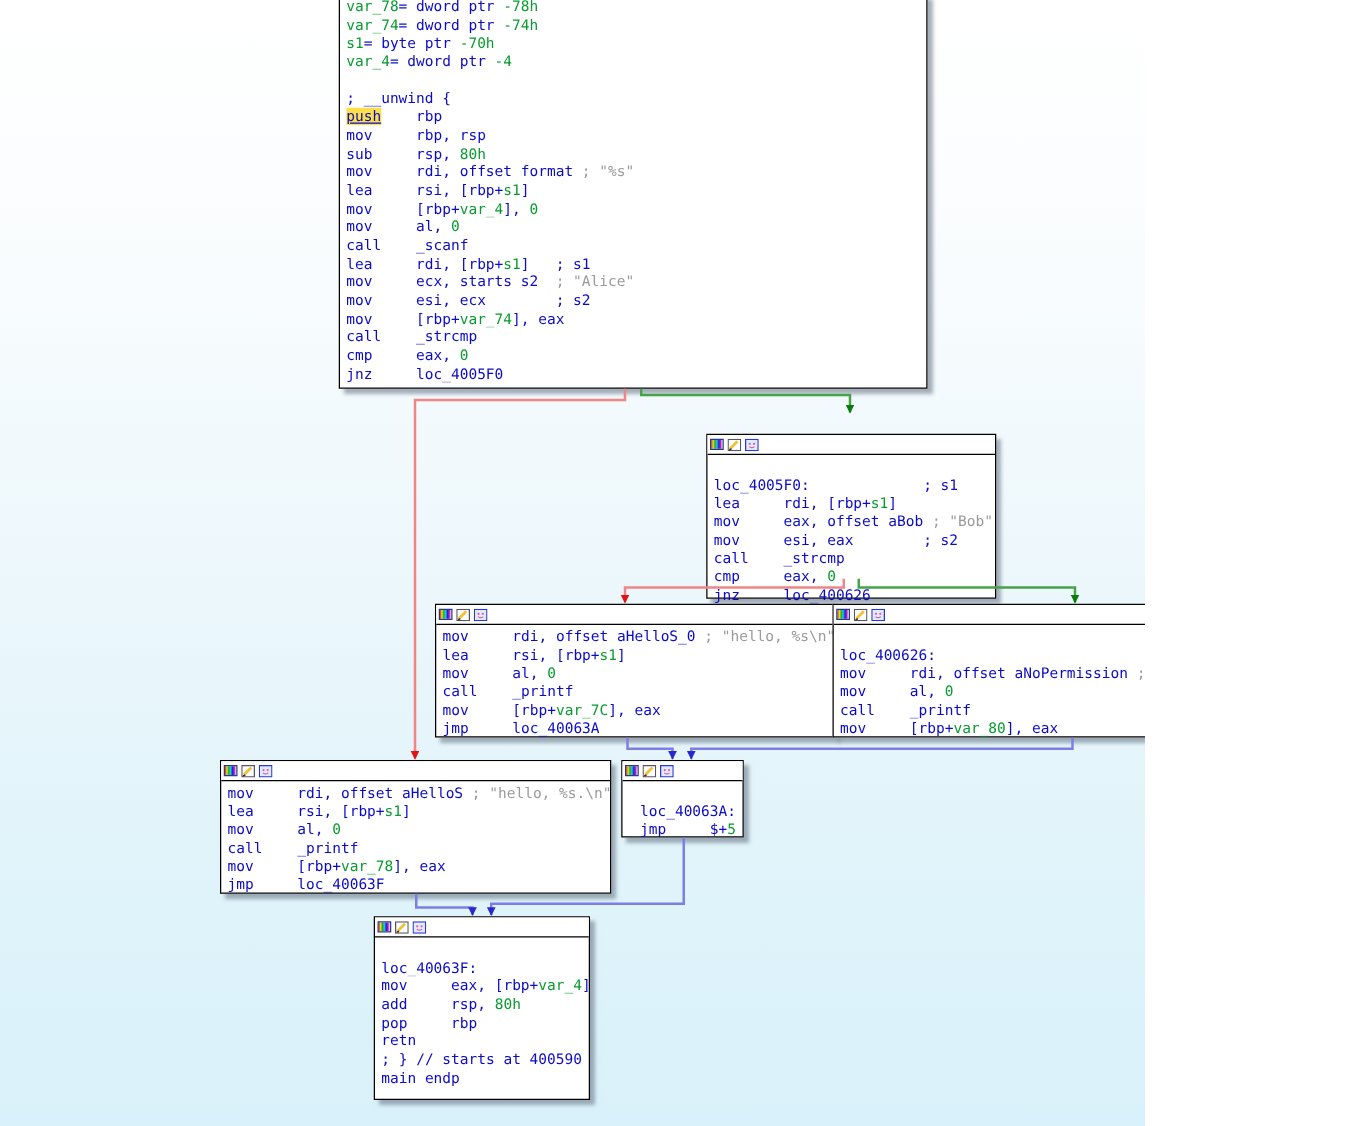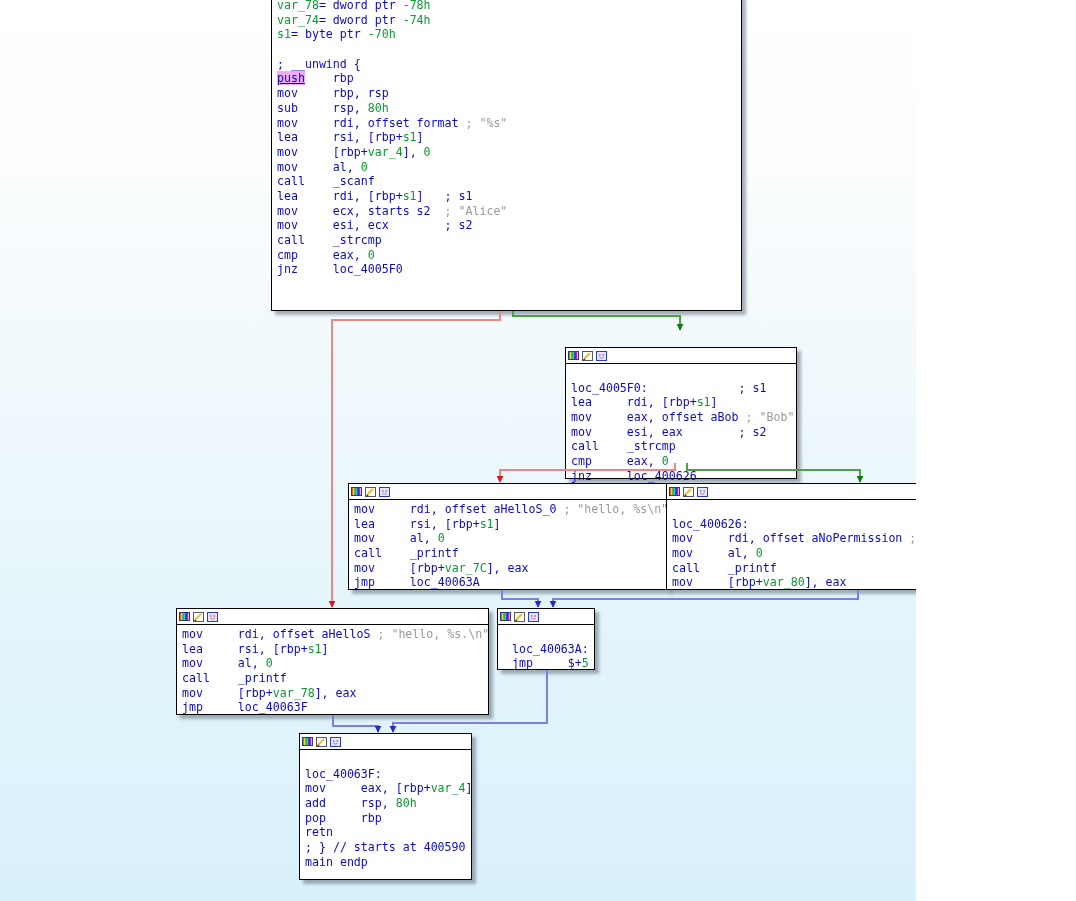--- a/index.html
+++ b/index.html
@@ -20,21 +20,21 @@
   .ic{width:11px;height:9px;display:inline-block;line-height:0;}
   .ic-color{
     border:1px solid #2a3a88;box-sizing:border-box;
     background:linear-gradient(90deg,#e02020,#f0e020,#20b020,#20c8e0,#2020e0,#c020c0,#ffffff);
   }
   .code{margin:0;font-size:11.6px;line-height:14.7px;padding:2px 0 0 5px;color:#0b0bc6;}
   .ln{height:14.7px;white-space:pre;overflow:hidden;}
   .sg-b{color:#0b0bc6;}
   .sg-g{color:#089b2f;}
   .sg-c{color:#9a9a9a;}
-  .sg-hl{color:#0b0bc6;background:#f0abfc;text-decoration:underline;}
+  .sg-hl{color:#0b0bc6;background:#fde047;text-decoration:underline;}
   .watermark{
     position:absolute;left:976px;top:838px;z-index:1;display:flex;align-items:center;
     color:#ffffff;opacity:0.5;
   }
   .wm-flake{font-size:46px;line-height:60px;font-family:"DejaVu Sans",sans-serif;}
   .wm-text{font-size:27px;letter-spacing:5px;margin-left:6px;font-family:"DejaVu Sans",sans-serif;}
 </style>
 </head>
 <body>
 
@@ -63,33 +63,35 @@
   <div class="watermark">
     <span class="wm-flake">❄</span>
     <span class="wm-text">看雪</span>
   </div>
   <div id="blocks-root">
       <div class="block" style="left: 271px; top: -5px; width: 471px; height: 316px;">
         <div class="code">
           <div class="ln"><span class="sg-g">var_78</span><span class="sg-b">= dword ptr </span><span class="sg-g">-78h</span></div>
           <div class="ln"><span class="sg-g">var_74</span><span class="sg-b">= dword ptr </span><span class="sg-g">-74h</span></div>
           <div class="ln"><span class="sg-g">s1</span><span class="sg-b">= byte ptr </span><span class="sg-g">-70h</span></div>
+          <div class="ln"><span class="sg-g">var_4</span><span class="sg-b">= dword ptr </span><span class="sg-g">-4</span></div>
           <div class="ln"></div>
           <div class="ln"><span class="sg-b">; __unwind {</span></div>
           <div class="ln"><span class="sg-hl">push</span><span class="sg-b">    rbp</span></div>
           <div class="ln"><span class="sg-b">mov     rbp, rsp</span></div>
           <div class="ln"><span class="sg-b">sub     rsp, </span><span class="sg-g">80h</span></div>
           <div class="ln"><span class="sg-b">mov     rdi, offset format</span><span class="sg-c"> ; "%s"</span></div>
           <div class="ln"><span class="sg-b">lea     rsi, [rbp+</span><span class="sg-g">s1</span><span class="sg-b">]</span></div>
           <div class="ln"><span class="sg-b">mov     [rbp+</span><span class="sg-g">var_4</span><span class="sg-b">], </span><span class="sg-g">0</span></div>
           <div class="ln"><span class="sg-b">mov     al, </span><span class="sg-g">0</span></div>
           <div class="ln"><span class="sg-b">call    _scanf</span></div>
           <div class="ln"><span class="sg-b">lea     rdi, [rbp+</span><span class="sg-g">s1</span><span class="sg-b">]   ; s1</span></div>
           <div class="ln"><span class="sg-b">mov     ecx, starts s2</span><span class="sg-c">  ; "Alice"</span></div>
           <div class="ln"><span class="sg-b">mov     esi, ecx        ; s2</span></div>
+          <div class="ln"><span class="sg-b">mov     [rbp+</span><span class="sg-g">var_74</span><span class="sg-b">], eax</span></div>
           <div class="ln"><span class="sg-b">call    _strcmp</span></div>
           <div class="ln"><span class="sg-b">cmp     eax, </span><span class="sg-g">0</span></div>
           <div class="ln"><span class="sg-b">jnz     loc_4005F0</span></div>
         </div>
       </div>
       <div class="block" style="left: 565px; top: 347px; width: 232px; height: 132px;">
         <div class="hdr">
           <span class="ic ic-color"></span>
           <span class="ic"><svg width="11" height="10" viewBox="0 0 11 10">
               <rect x="0.5" y="0.5" width="10" height="9" fill="#ffffff" stroke="#556"></rect>

